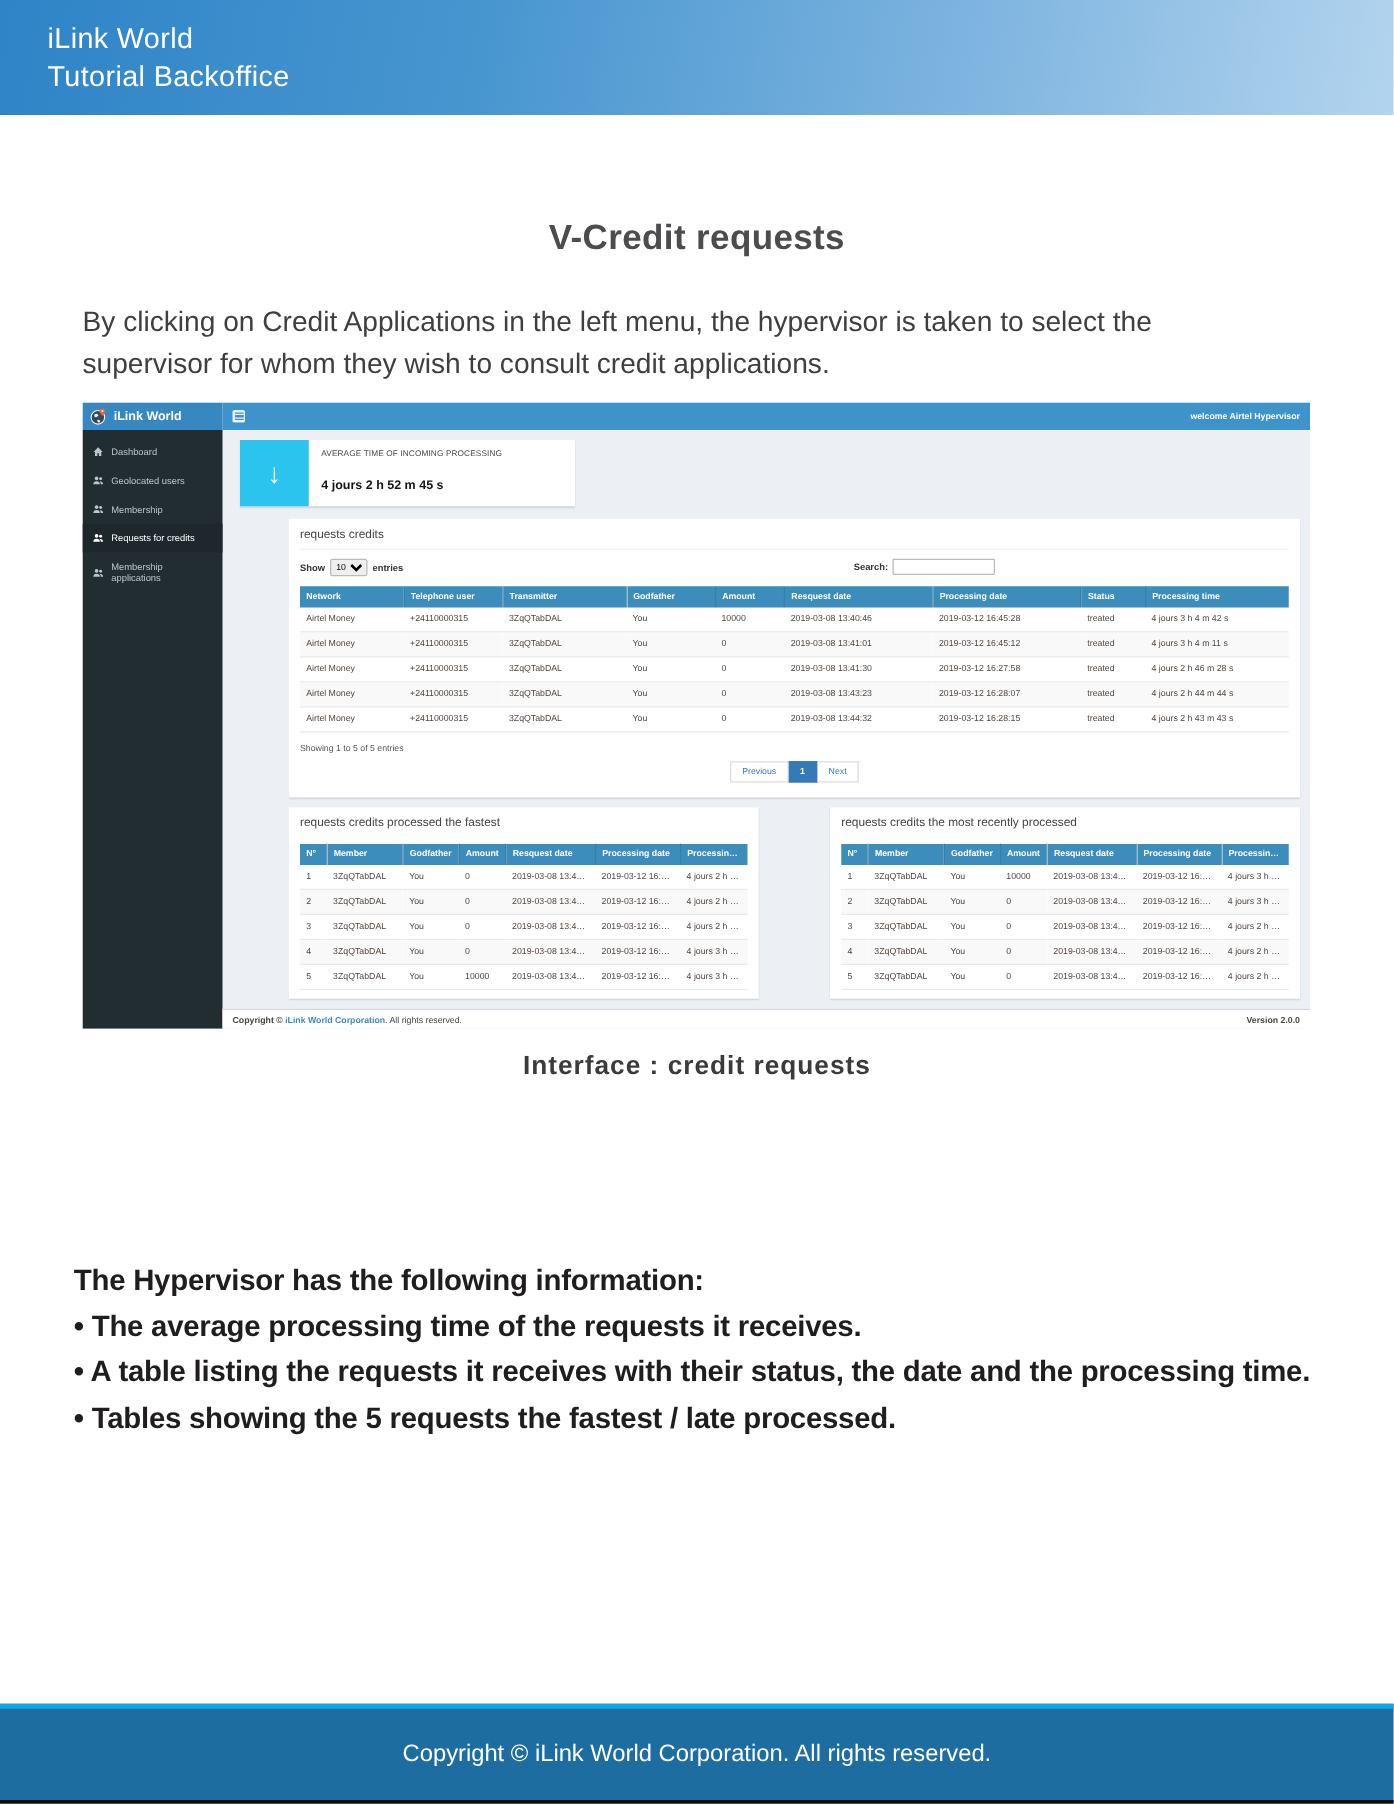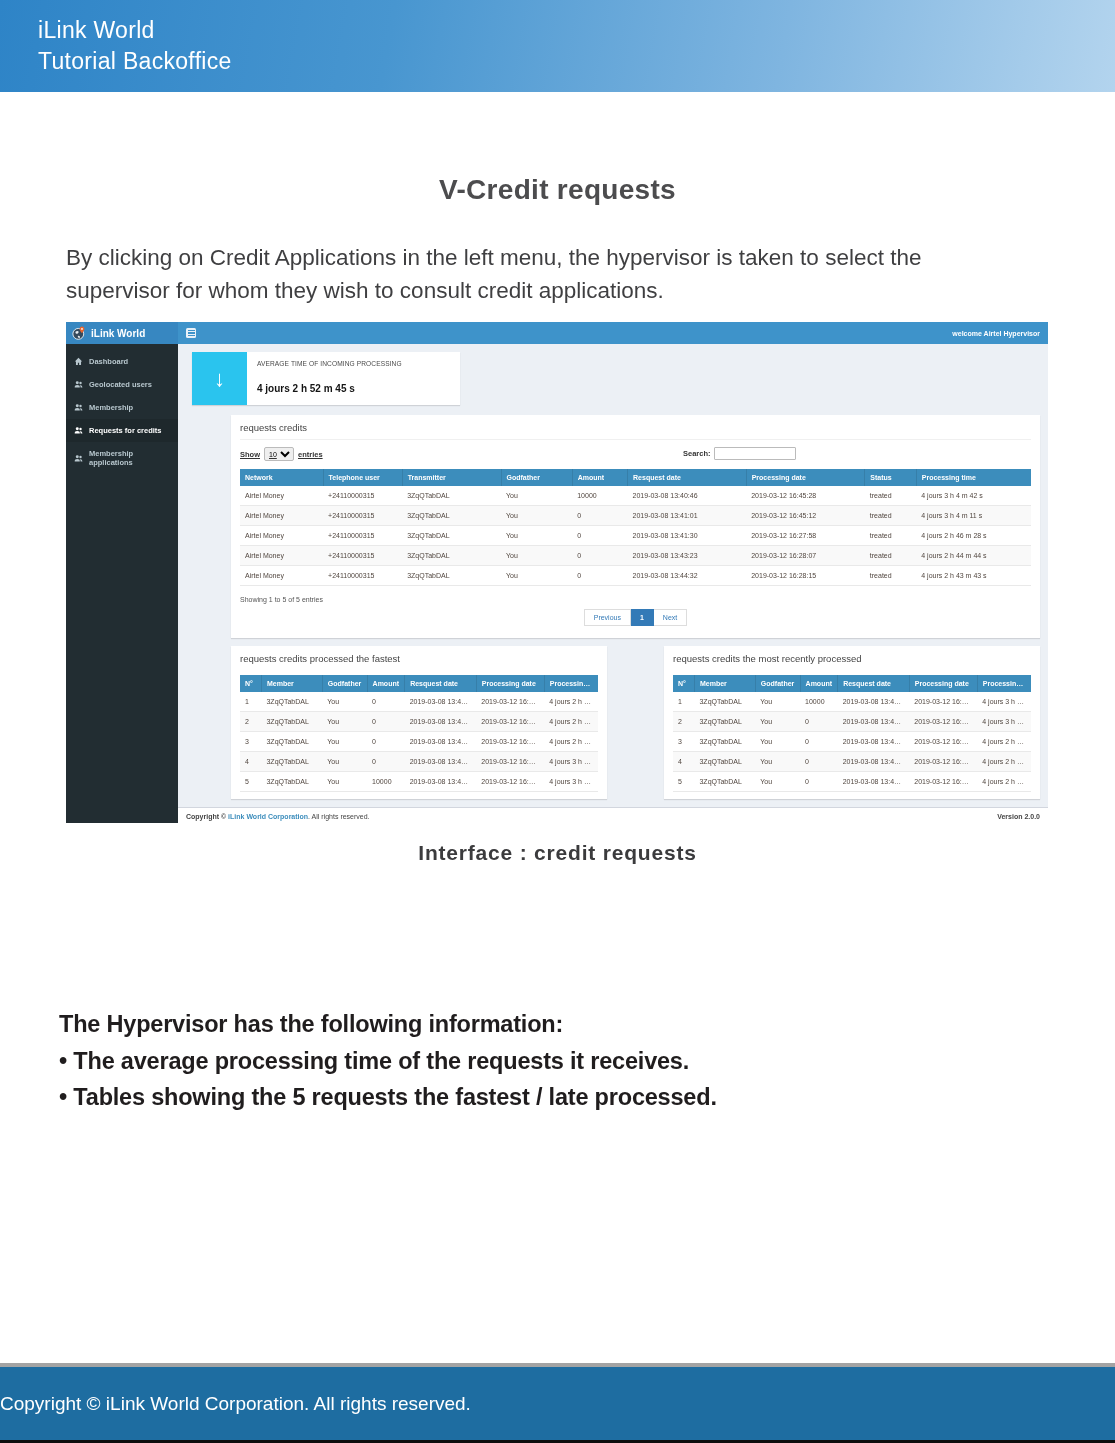--- a/index.html
+++ b/index.html
@@ -28,22 +28,22 @@
   .doc-caption {
     position:absolute; top:841px; left:0; width:100%; text-align:center;
     font-size:21px; font-weight:700; color:#3b3b3d; letter-spacing:.8px;
   }
   .info-block {
     position:absolute; top:1006px; left:59px; width:1010px;
     font-size:23.5px; font-weight:700; color:#201d1e; line-height:36.5px; letter-spacing:-.2px;
   }
   .doc-footer {
     position:absolute; top:1363px; left:0; width:100%; height:80px;
-    background:#1e6da1; border-top:4px solid #a3a3a3; border-bottom:3px solid #0d0d0d;
-    display:flex; align-items:center; justify-content:flex-start;
+    background:#1e6da1; border-top:4px solid #0ea5e9; border-bottom:3px solid #0d0d0d;
+    display:flex; align-items:center; justify-content:center;
     color:#fff; font-size:19px;
   }
 
   
   .app {
     position:absolute; left:66px; top:322px; width:982px; height:501px;
     background:#ecf0f5; overflow:hidden; font-size:7.5px; color:#333;
   }
   .app-topbar { display:flex; height:22px; }
   .app-logo {
@@ -55,39 +55,39 @@
     flex:1; background:#3e93ca; display:flex; align-items:center;
     justify-content:space-between; padding:0 8px;
   }
   .hamburger {
     width:10px; height:10px; background:#e8f1f8; border-radius:1.5px;
     display:flex; flex-direction:column; justify-content:center; gap:1.5px; padding:0 1.5px; cursor:pointer;
   }
   .hamburger i { display:block; height:1.2px; background:#3e93ca; }
   .welcome { color:#fff; font-weight:700; font-size:7px; }
 
-  .app-sidebar { position:absolute; top:22px; left:0; bottom:0; width:112px; background:#222d32; padding-top:6px;font-weight:bold; }
+  .app-sidebar { position:absolute; top:22px; left:0; bottom:0; width:112px; background:#222d32; padding-top:6px; }
   .side-item { display:flex; align-items:center; gap:6px; padding:7px 8px; color:#b8c7ce; font-size:7.5px; cursor:pointer; }
   .side-item .side-icon svg { width:9px; height:9px; fill:#b8c7ce; display:block; }
   .side-item.active { background:#1e282c; color:#fff; }
   .side-item.active .side-icon svg { fill:#fff; }
 
   .app-main { margin-left:112px; height:479px; padding:8px 8px 0 8px; position:relative; }
 
   .infobox { width:268px; height:53px; background:#fff; display:flex; margin:0 0 10px 6px; box-shadow:0 1px 1px rgba(0,0,0,.12); }
   .infobox-icon { width:55px; background:#2ac4ee; color:#fff; display:flex; align-items:center; justify-content:center; font-size:22px; font-weight:700; flex:none; }
   .infobox-text { padding:8px 0 0 10px; overflow:hidden; }
   .infobox-label { font-size:6.6px; color:#4a4a4a; letter-spacing:.1px; white-space:nowrap; }
   .infobox-value { font-size:10px; font-weight:700; color:#141414; margin-top:16px; }
 
   .card { background:#fff; box-shadow:0 1px 1px rgba(0,0,0,.12); padding:7px 9px 12px 9px;margin-left:45px; }
   .card-title { font-size:9.5px; color:#444; padding-bottom:6px; border-bottom:1px solid #f0f0f0; margin-bottom:7px; }
 
   .controls { position:relative; height:16px; margin-bottom:6px; font-weight:700; color:#333; }
-  .show-group { display:flex; align-items:center; gap:4px;text-decoration:underline; }
+  .show-group { display:flex; align-items:center; gap:4px; }
   select.page-len { width:30px; height:14px; font-size:7px; border:1px solid #bbb; border-radius:2px; font-family:"Liberation Sans",sans-serif; }
   .search-group { position:absolute; left:56%; top:0; display:flex; align-items:center; gap:4px; }
   input.search { width:82px; height:13px; border:1px solid #bbb; border-radius:1px; font-size:7px; padding:0 3px; }
 
   table.dt { width:100%; border-collapse:collapse; table-layout:fixed; }
   .dt th {
     background:#3c8dbc; color:#fff; text-align:left; font-weight:700;
     font-size:7px; line-height:8px; padding:4.5px 5px; border-right:1px solid #367fa9;
     overflow:hidden; white-space:nowrap; text-overflow:ellipsis;
   }
@@ -484,18 +484,19 @@
     <span class="bold">Version 2.0.0</span>
   </div>
 
 </div>
 
 <div class="doc-caption">Interface : credit requests</div>
 
 <div class="info-block">
   <div>The Hypervisor has the following information:</div>
   <div>• The average processing time of the requests it receives.</div>
+  <div>• A table listing the requests it receives with their status, the date and the processing time.</div>
   <div>• Tables showing the 5 requests the fastest / late processed.</div>
 </div>
 
 <div class="doc-footer">
   <span>Copyright © iLink World Corporation. All rights reserved.</span>
 </div>
 
 </body></html>

